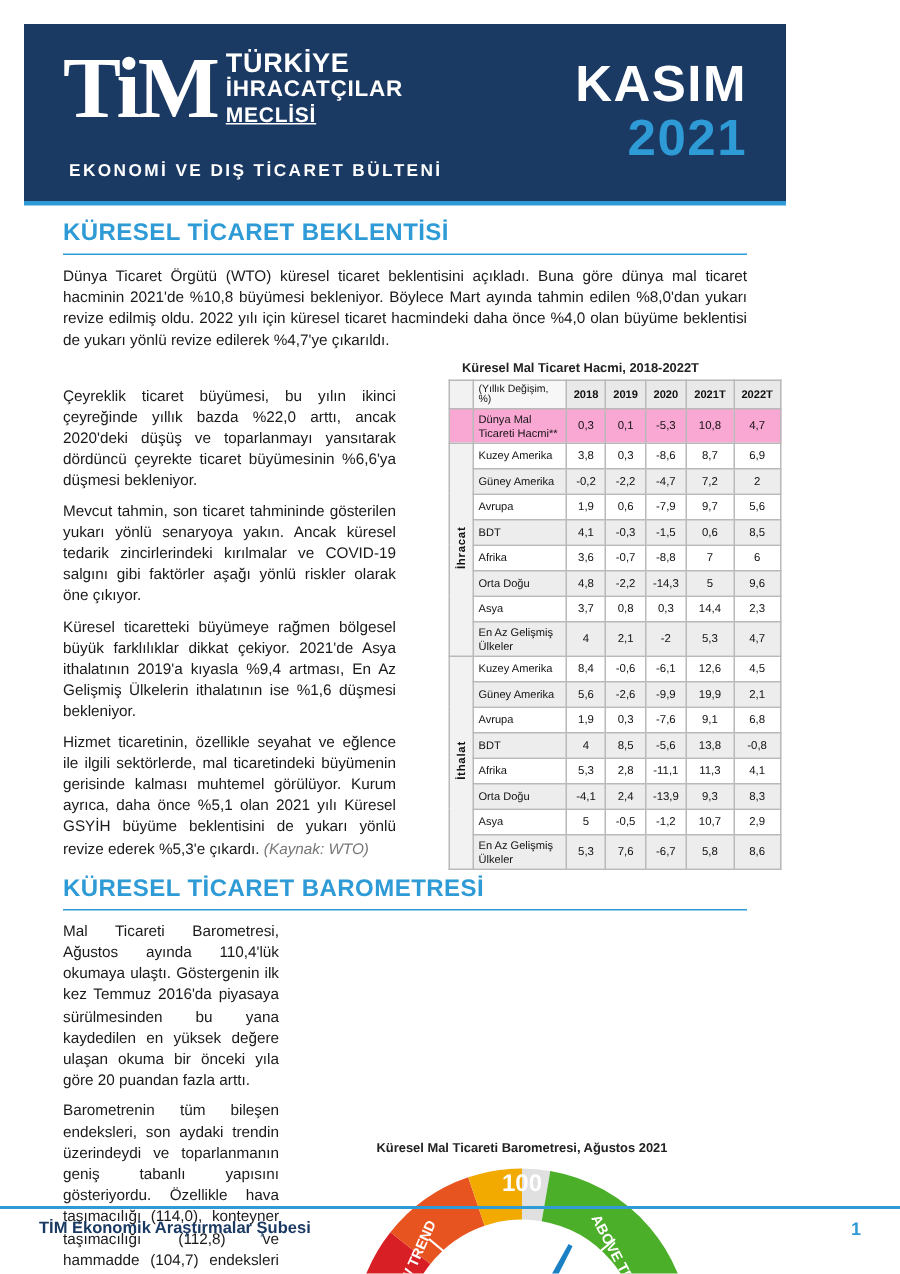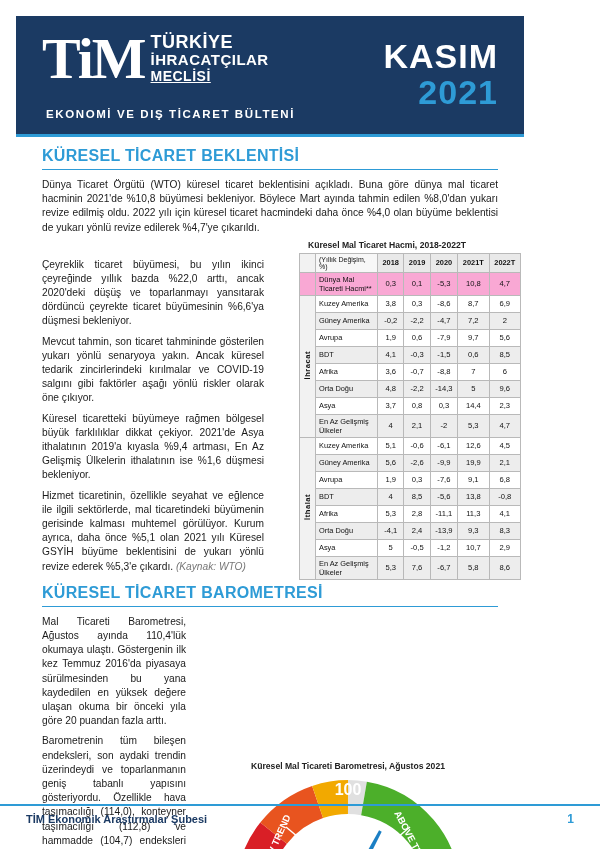--- a/index.html
+++ b/index.html
@@ -334,21 +334,21 @@
               <td>4</td>
               <td>2,1</td>
               <td>-2</td>
               <td>5,3</td>
               <td>4,7</td>
             </tr>
 
             <tr>
               <td class="grp" rowspan="8"><span>İthalat</span></td>
               <td class="rowhead">Kuzey Amerika</td>
-              <td>5,1</td>
+              <td>8,4</td>
               <td>-0,6</td>
               <td>-6,1</td>
               <td>12,6</td>
               <td>4,5</td>
             </tr>
             <tr class="shade">
               <td class="rowhead">Güney Amerika</td>
               <td>5,6</td>
               <td>-2,6</td>
               <td>-9,9</td>

